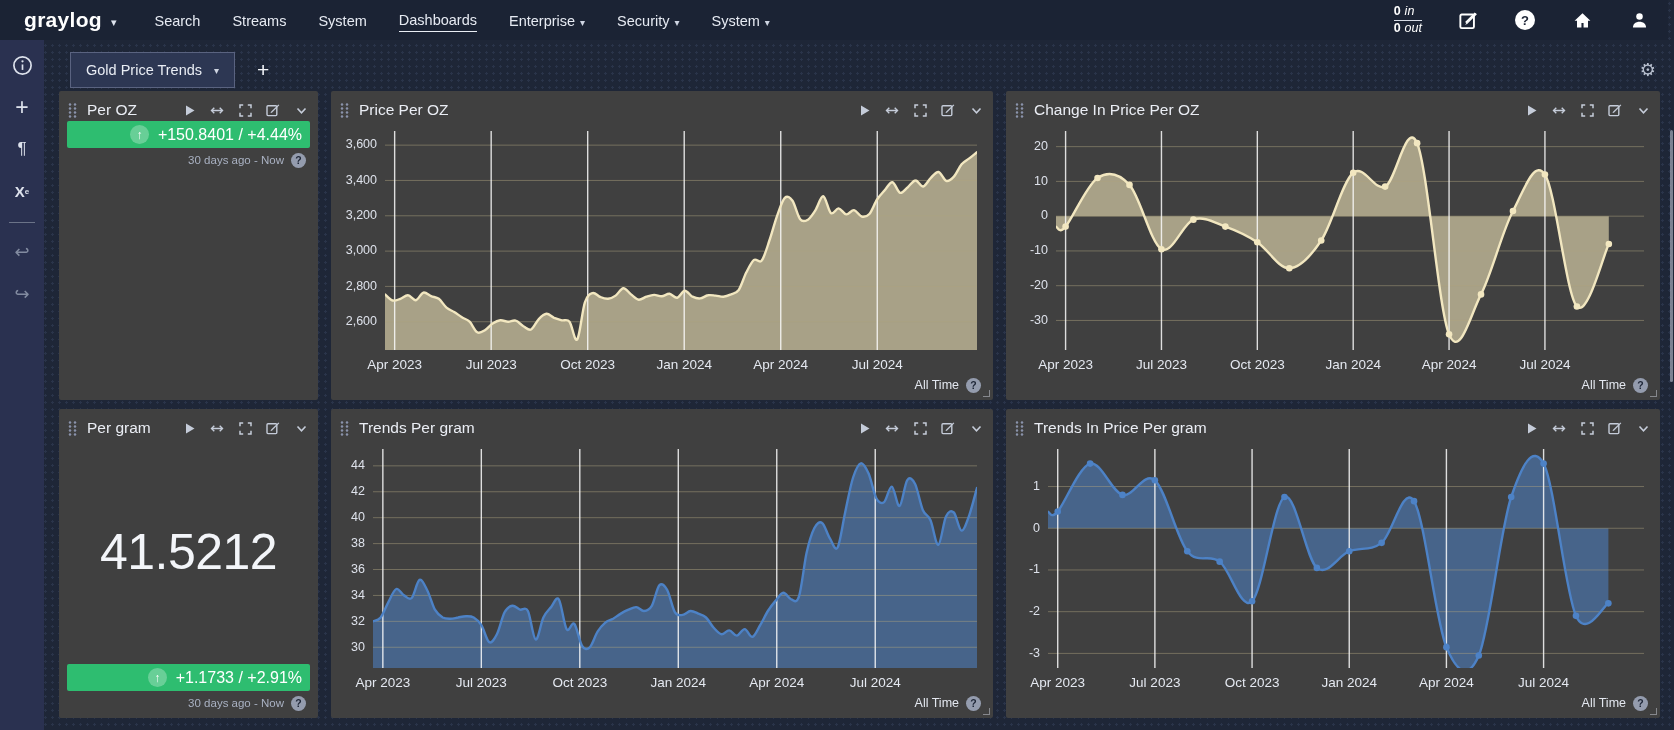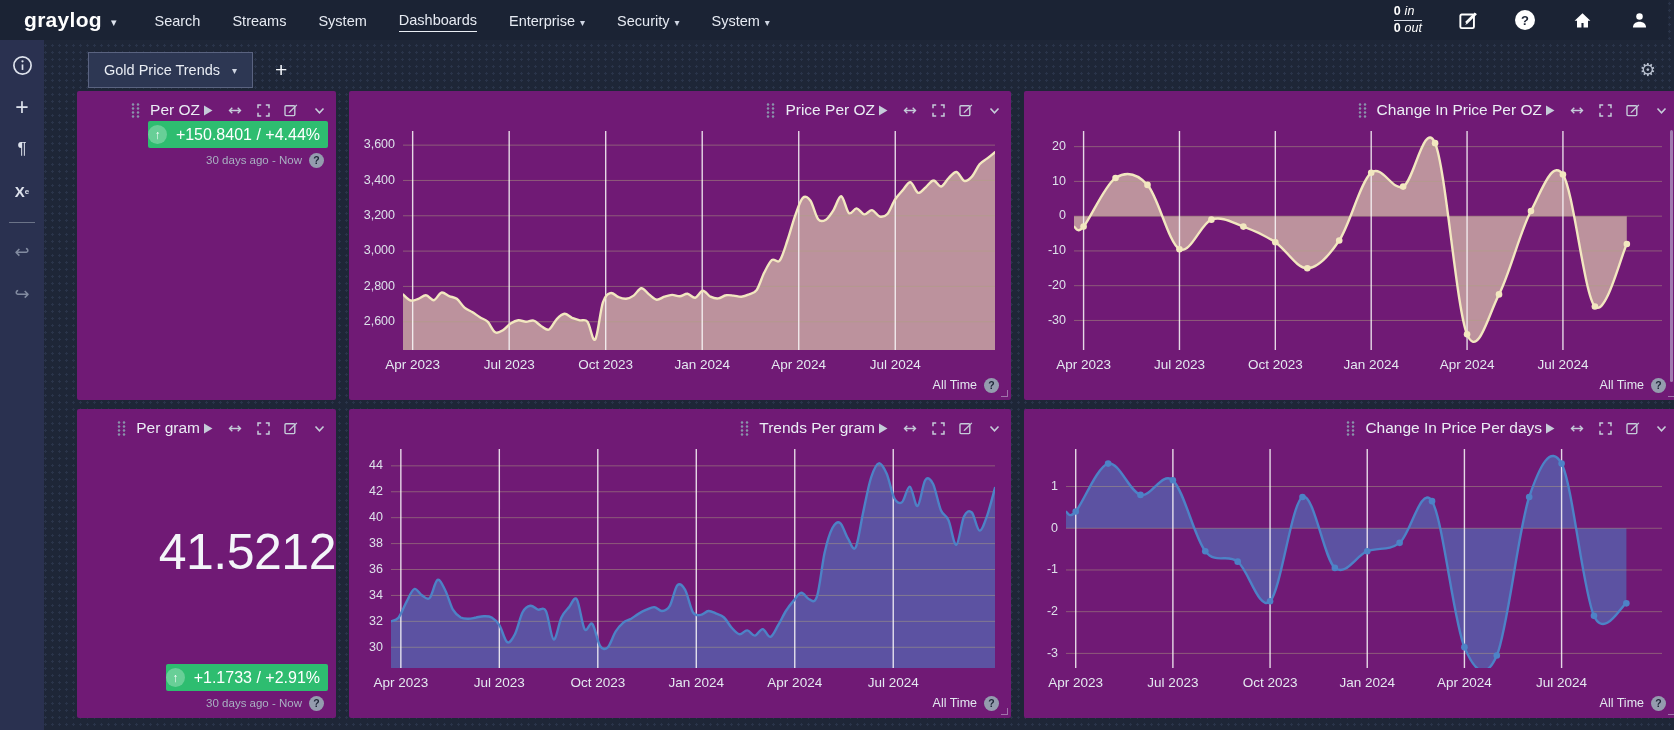--- a/index.html
+++ b/index.html
@@ -42,37 +42,37 @@
     padding-top:12px; z-index:20;
   }
   .side-icon { width:26px; height:26px; display:flex; align-items:center; justify-content:center;
     color:#dde2ec; margin-bottom:16px; cursor:pointer; font-size:17px; }
   .side-icon.muted { color:#828ba0; font-size:18px; }
   .side-divider { width:26px; border-top:1px solid #6b7388; margin:2px 0 16px; }
   .xsub { font-size:15px; font-weight:bold; }
   .xsub sub { font-size:8px; }
 
   
-  .main { position:absolute; top:40px; left:44px; right:0; bottom:0;padding-left:18px; }
+  .main { position:absolute; top:40px; left:44px; right:0; bottom:0; }
   .tab-row { height:51px; display:flex; align-items:center; padding:8px 18px 0 26px; }
   .tab {
     height:36px; display:flex; align-items:center; gap:12px; padding:0 15px;
     background:#2d3753; border:1px solid #5a6380; font-size:14.5px; color:#e9edf4; cursor:pointer;
   }
   .tab-caret { font-size:10px; color:#cfd5e2; margin-top:2px; }
   .tab-add { margin-left:22px; font-size:21px; color:#f2f4f8; cursor:pointer; font-weight:400; }
   .gear { margin-left:auto; font-size:18px; color:#b7bfce; cursor:pointer; }
 
   .grid {
     display:grid; grid-template-columns:259px 662px 654px; grid-template-rows:309px 309px;
     gap:9px 13px; padding:0 0 0 15px; margin-top:0;
   }
   .widget {
-    background:#701a75; border-radius:2px; position:relative;
-    display:flex; flex-direction:column; overflow:hidden;align-items:flex-end;
+    background:#404040; border-radius:2px; position:relative;
+    display:flex; flex-direction:column; overflow:hidden;
   }
   .widget-header { display:flex; align-items:center; height:30px; padding:8px 10px 0 8px; flex:none; }
   .drag-handle { margin-right:9px; cursor:grab; display:flex; }
   .widget-title { font-size:15.5px; color:#eaedf4; }
   .widget-actions { margin-left:auto; display:flex; align-items:center; gap:14px; color:#c5ccd9; }
   .action-icon { width:14px; height:14px; display:flex; align-items:center; justify-content:center; cursor:pointer; }
   .widget-body { flex:1; padding:2px 8px 0 4px; position:relative; }
   .chart-svg { width:100%; height:100%; display:block; }
   .widget-footer {
     flex:none; height:24px; display:flex; align-items:center; justify-content:flex-end;
@@ -598,21 +598,21 @@
               <circle cx="3" cy="2.5" r="1.25" fill="#8a93ab"></circle>
               <circle cx="8" cy="2.5" r="1.25" fill="#8a93ab"></circle>
               <circle cx="3" cy="6.5" r="1.25" fill="#8a93ab"></circle>
               <circle cx="8" cy="6.5" r="1.25" fill="#8a93ab"></circle>
               <circle cx="3" cy="10.5" r="1.25" fill="#8a93ab"></circle>
               <circle cx="8" cy="10.5" r="1.25" fill="#8a93ab"></circle>
               <circle cx="3" cy="14.5" r="1.25" fill="#8a93ab"></circle>
               <circle cx="8" cy="14.5" r="1.25" fill="#8a93ab"></circle>
             </svg>
           </span>
-        <span class="widget-title">Change In Price Per days</span>
+        <span class="widget-title">Trends In Price Per gram</span>
         <span class="widget-actions">
             <span class="action-icon">
               <svg width="13" height="13" viewBox="0 0 13 13">
                 <polygon points="3,1.5 11.5,6.5 3,11.5" fill="#c5ccd9"></polygon>
               </svg>
             </span>
             <span class="action-icon">
               <svg width="15" height="13" viewBox="0 0 15 13" fill="none" stroke="#c5ccd9" stroke-width="1.5">
                 <path d="M2 6.5 H13"></path>
                 <path d="M4.6 3.5 L1.6 6.5 L4.6 9.5"></path>

